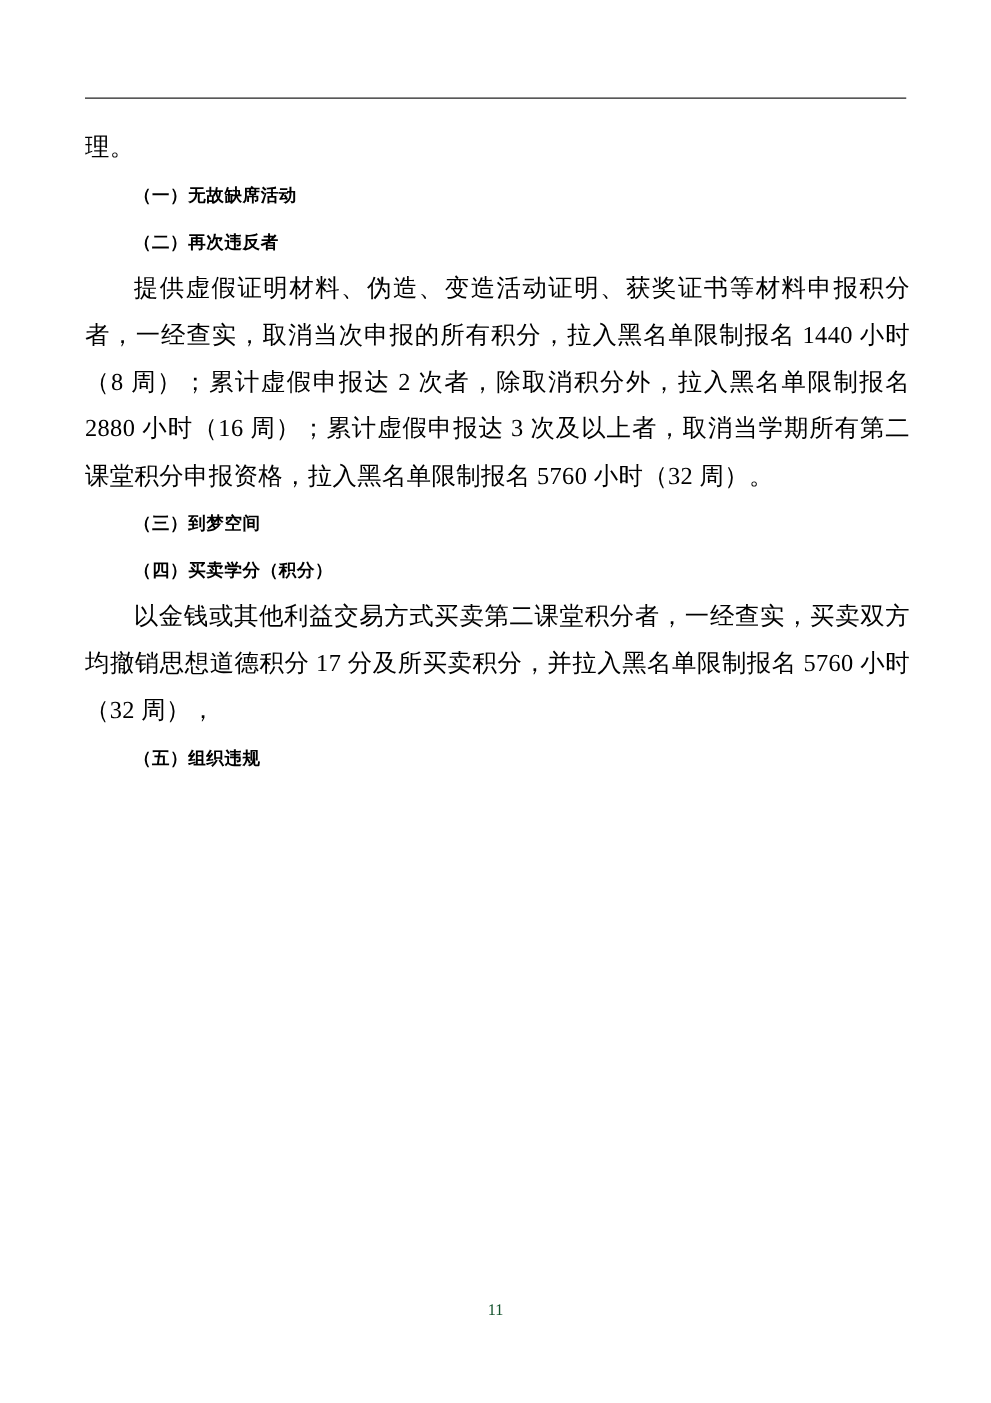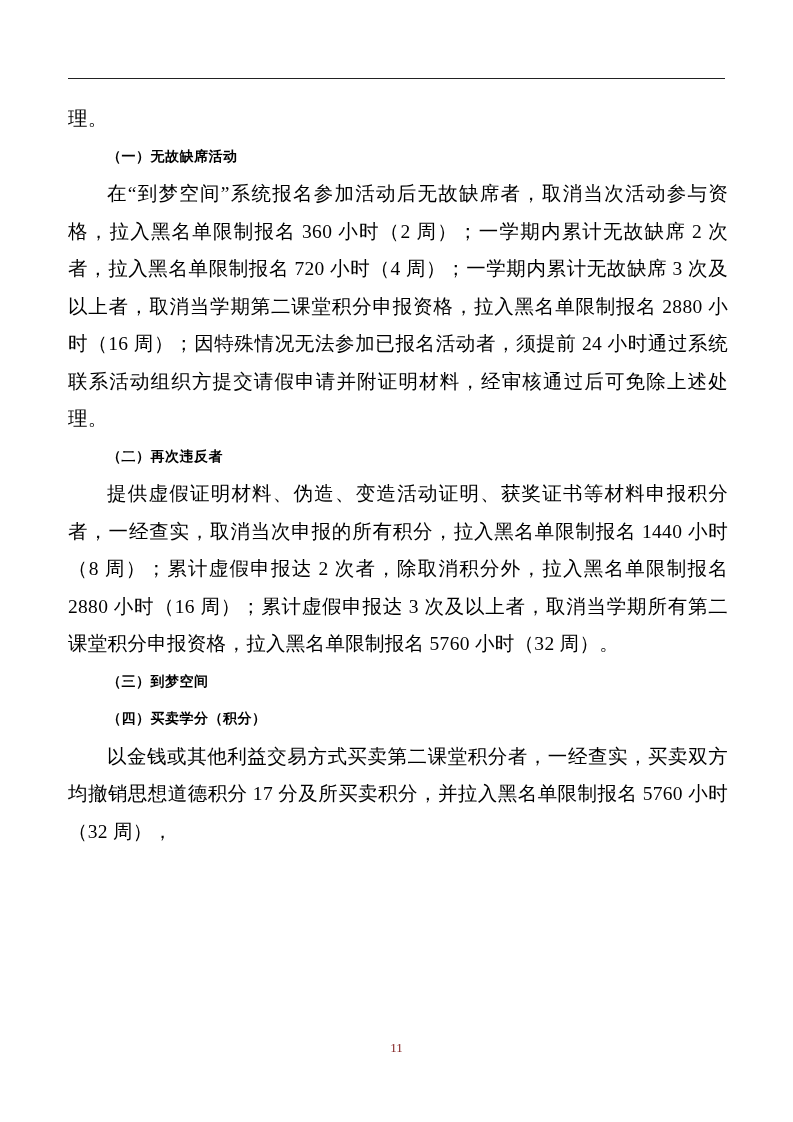--- a/index.html
+++ b/index.html
@@ -59,36 +59,36 @@
     letter-spacing: 0.5px;
   }
   .page-number {
     position: absolute;
     left: 0;
     right: 0;
     top: 1040px;
     text-align: center;
     font-size: 13px;
     font-family: "Liberation Serif", "DejaVu Serif", serif;
-    color: #7f1d1d;
+    color: #14532d;
   }
 </style>
 </head>
 <body>
 
 <div class="page">
 
   <div class="top-rule"></div>
 
   <div class="content">
     <p class="body-text">理。</p>
     <p class="heading">（一）无故缺席活动</p>
-    <p class="indent2">在“到梦空间”系统报名参加活动后无故缺席者，取消当次活动参与资格，拉入黑名单限制报名 360 小时（2 周）；一学期内累计无故缺席 2 次者，拉入黑名单限制报名 720 小时（4 周）；一学期内累计无故缺席 3 次及以上者，取消当学期第二课堂积分申报资格，拉入黑名单限制报名 2880 小时（16 周）；因特殊情况无法参加已报名活动者，须提前 24 小时通过系统联系活动组织方提交请假申请并附证明材料，经审核通过后可免除上述处理。</p>
     <p class="heading">（二）再次违反者</p>
     <p class="indent2">提供虚假证明材料、伪造、变造活动证明、获奖证书等材料申报积分者，一经查实，取消当次申报的所有积分，拉入黑名单限制报名 1440 小时（8 周）；累计虚假申报达 2 次者，除取消积分外，拉入黑名单限制报名 2880 小时（16 周）；累计虚假申报达 3 次及以上者，取消当学期所有第二课堂积分申报资格，拉入黑名单限制报名 5760 小时（32 周）。</p>
     <p class="heading">（三）到梦空间</p>
     <p class="heading">（四）买卖学分（积分）</p>
     <p class="indent2">以金钱或其他利益交易方式买卖第二课堂积分者，一经查实，买卖双方均撤销思想道德积分 17 分及所买卖积分，并拉入黑名单限制报名 5760 小时（32 周），</p>
+    <p class="heading">（五）组织违规</p>
   </div>
 
   <div class="page-number">11</div>
 
 </div>
 
 </body></html>

